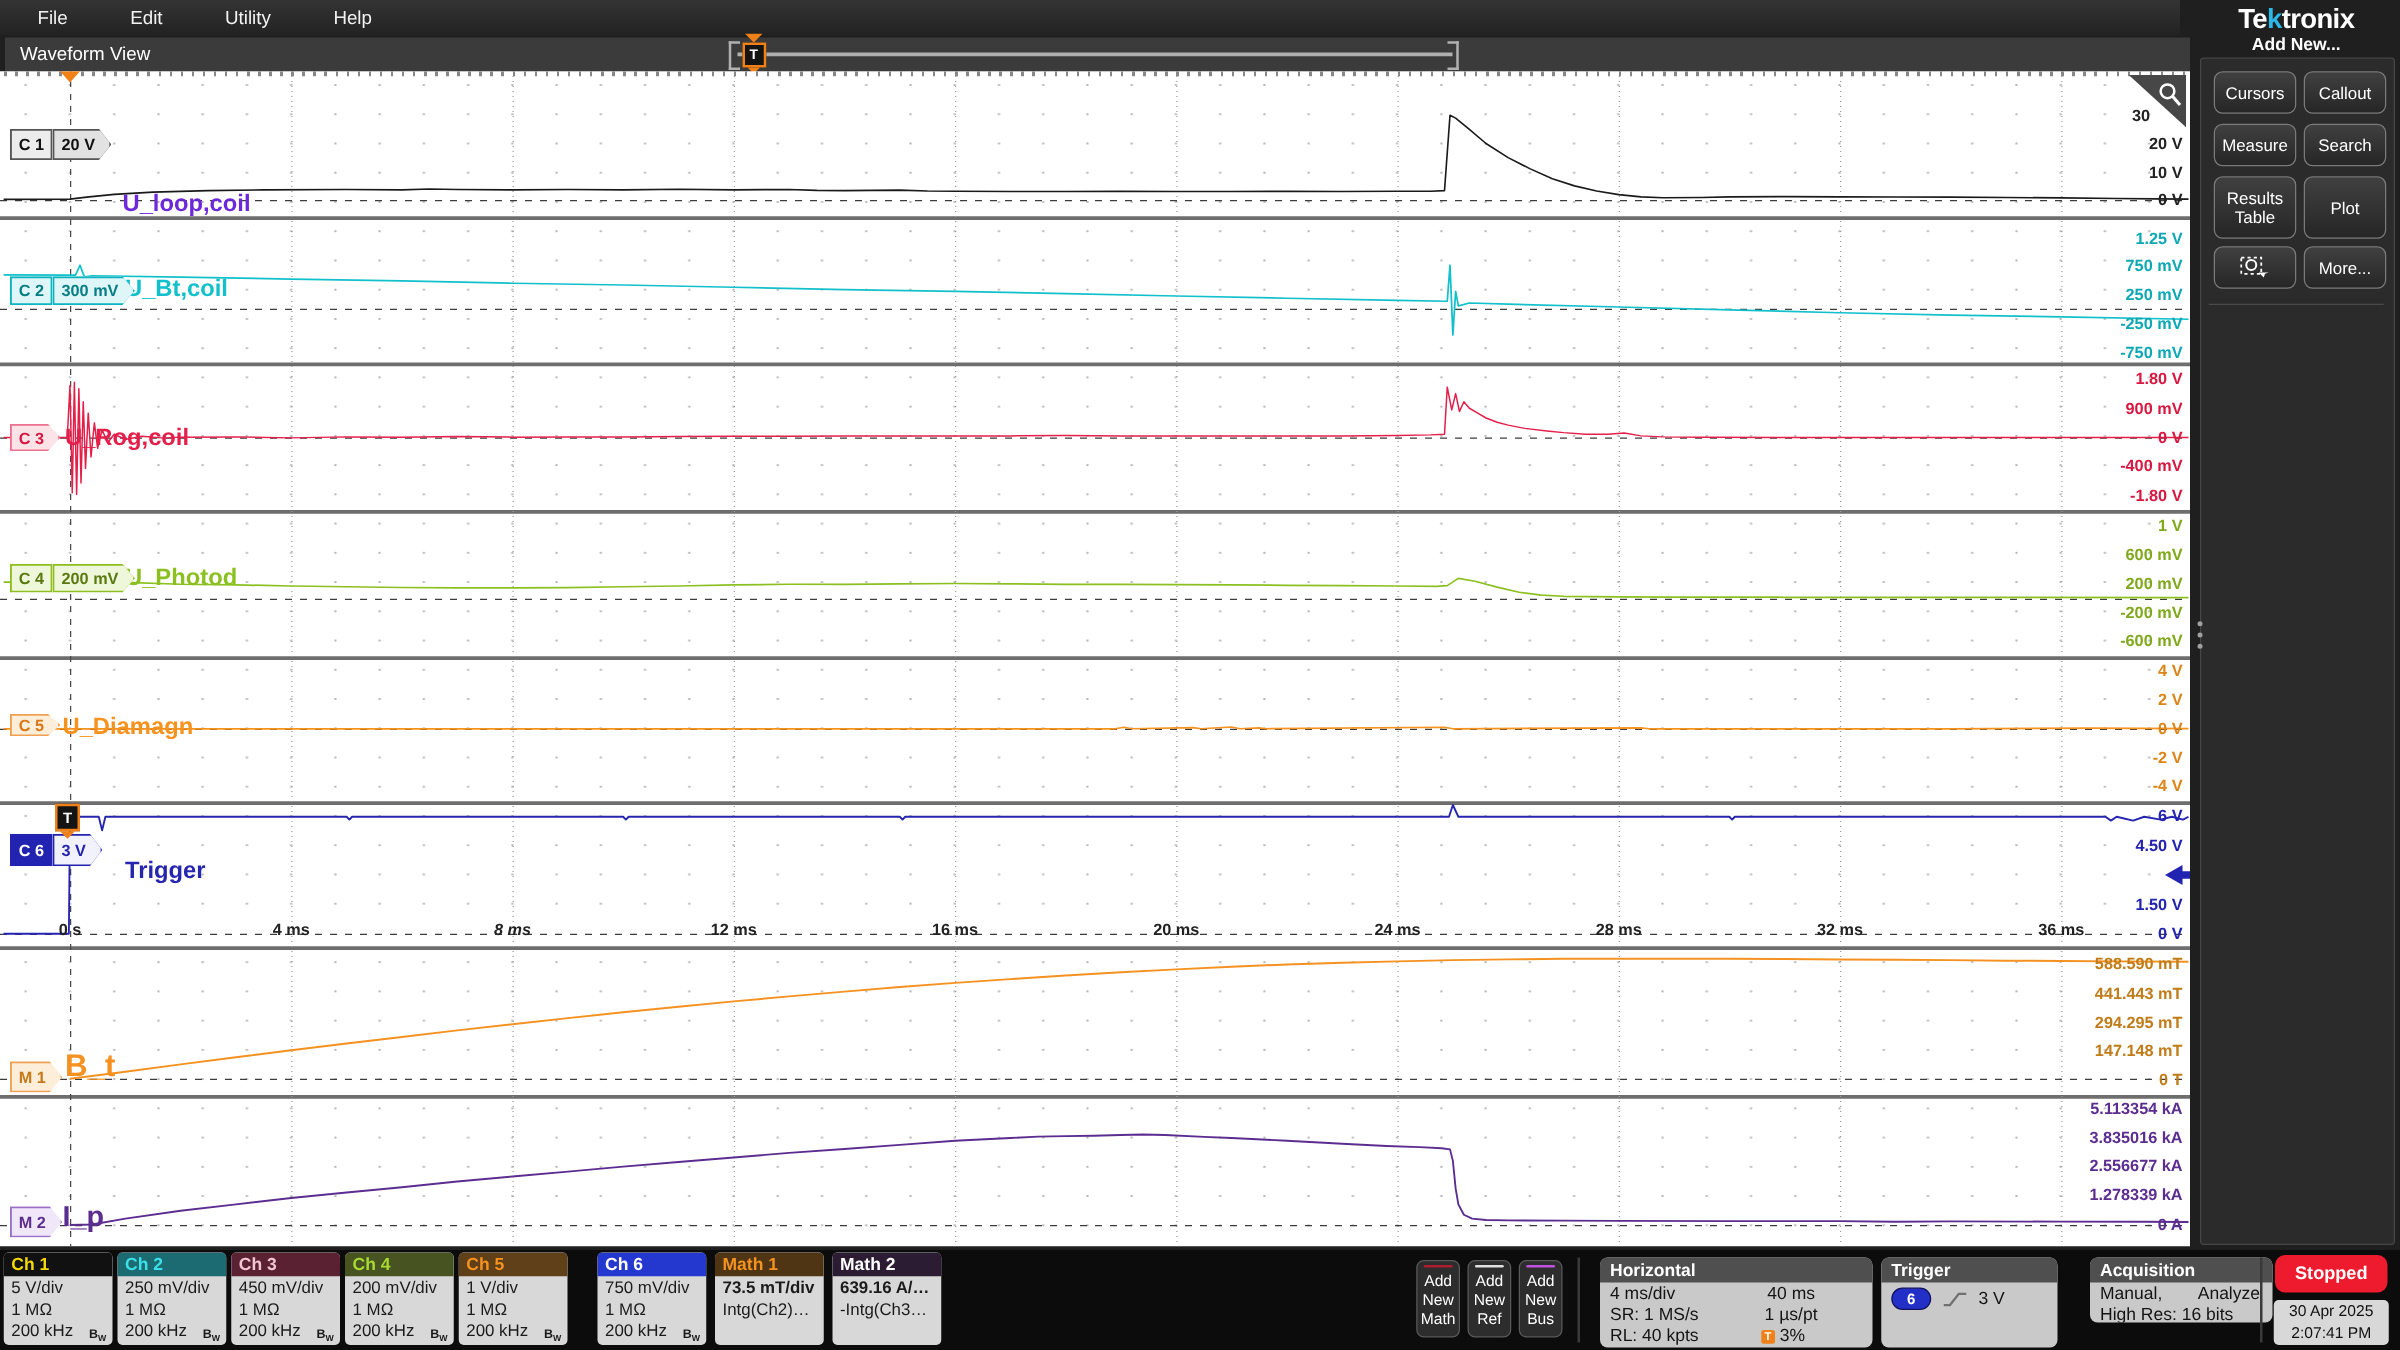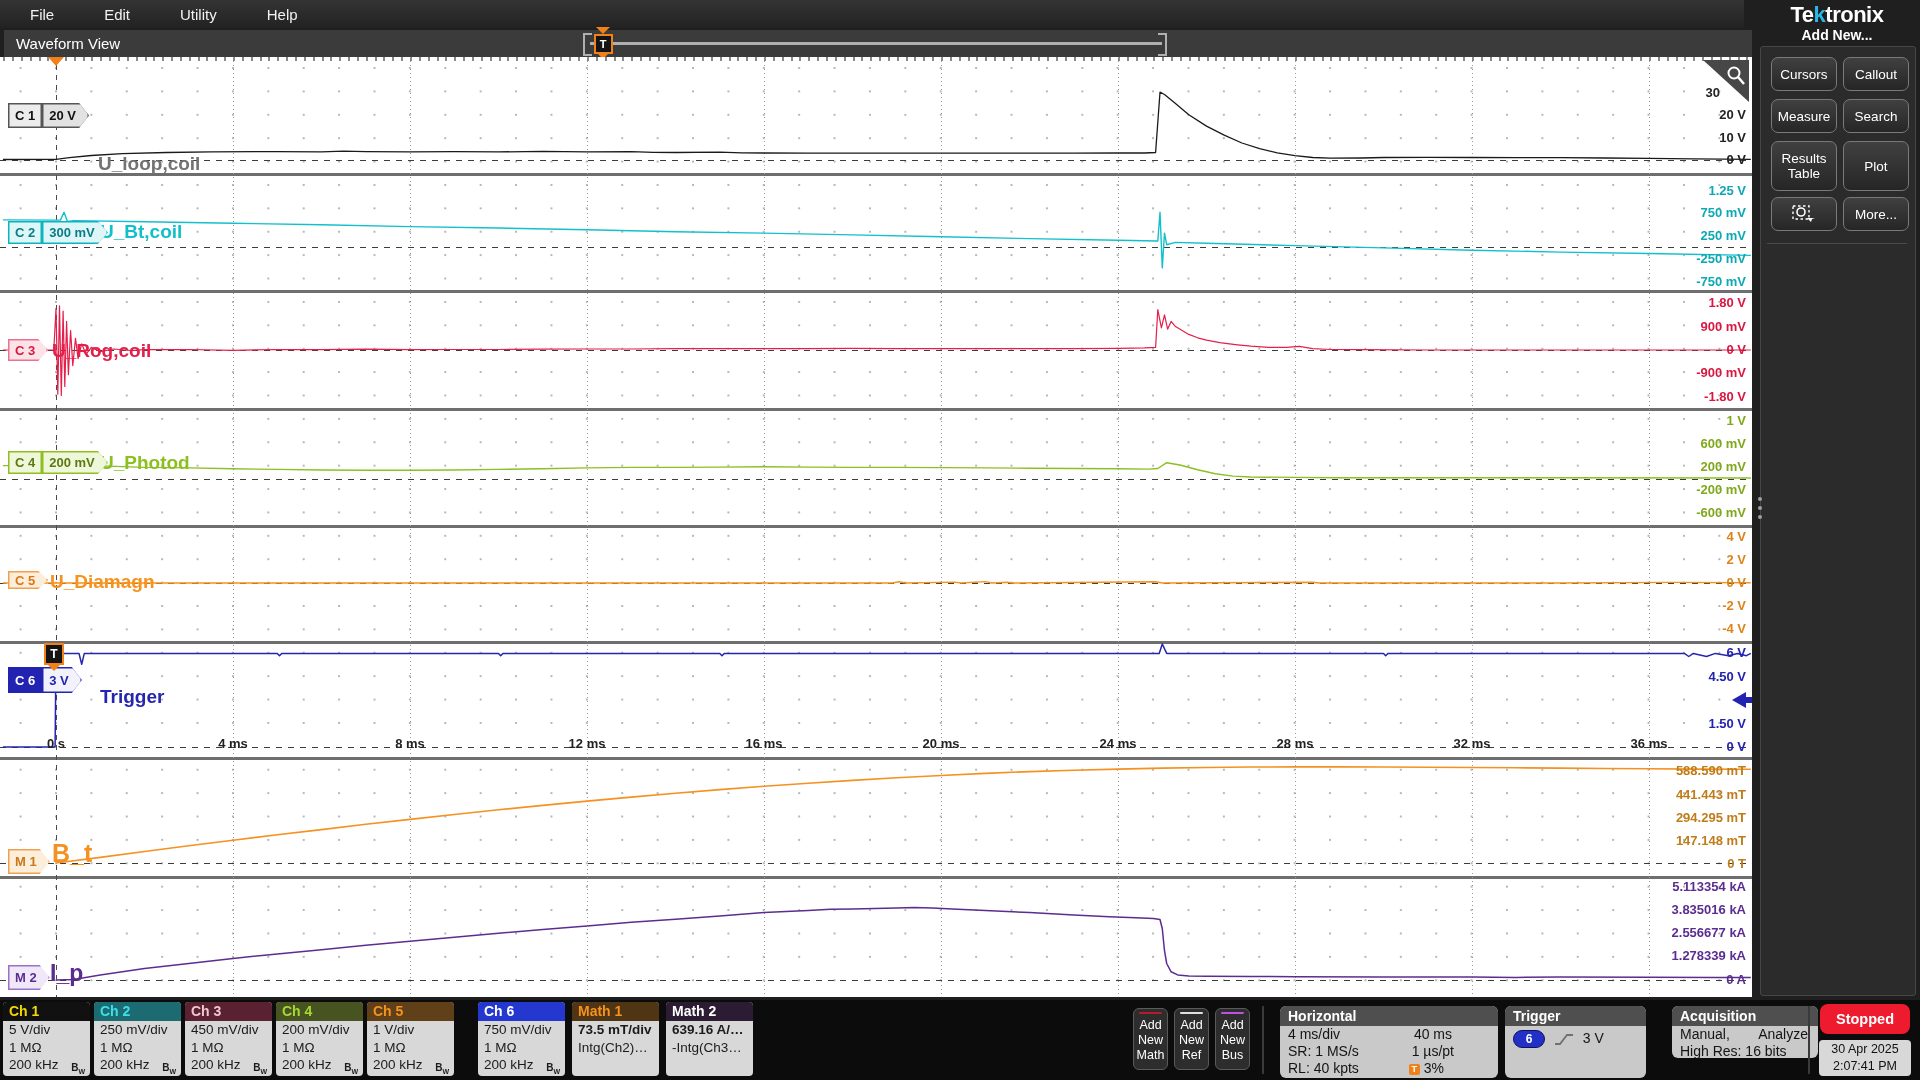--- a/index.html
+++ b/index.html
@@ -155,51 +155,51 @@
         <polyline points="2.9,293.0 53.8,293.0 56.0,251.4 57.8,337.2 59.5,248.8 61.3,338.5 63.1,254.0 64.8,329.4 66.6,264.4 68.4,317.7 70.6,273.5 72.8,308.6 75.5,281.3 78.1,301.6 81.7,286.8 86.1,297.2 91.4,290.4 100.3,294.6 113.5,292.0 131.2,293.5 144.5,292.7 188.8,292.5 233.0,293.3 277.3,292.5 321.5,292.7 365.8,292.2 410.0,292.7 454.3,292.5 498.5,292.5 542.8,292.2 587.0,292.0 631.3,292.0 675.5,291.7 719.8,291.7 764.0,291.7 808.3,291.7 852.5,291.4 896.8,291.7 941.0,291.7 985.3,291.7 1029.5,291.7 1073.8,291.7 1118.0,291.4 1144.5,290.9 1155.6,290.4 1157.8,252.7 1161.4,270.9 1164.5,257.9 1167.6,272.2 1171.1,264.4 1175.5,269.6 1182.2,273.5 1188.8,277.4 1197.7,280.8 1206.5,283.1 1219.8,285.7 1237.5,287.8 1250.8,289.1 1268.5,290.4 1286.2,290.4 1299.4,289.4 1312.7,291.7 1330.4,292.5 1361.4,292.7 1427.8,293.0 1560.5,293.0 1750.8,293.0" fill="none" stroke="#e41f4a" stroke-width="1.2" stroke-linejoin="round"></polyline>
         <polyline points="2.9,408.6 56.0,408.6 100.3,408.9 144.5,410.4 188.8,410.9 233.0,411.8 277.3,412.4 321.5,413.0 365.8,413.3 410.0,413.3 454.3,413.0 498.5,412.4 542.8,411.8 587.0,410.9 631.3,410.4 675.5,410.4 719.8,410.1 764.0,409.8 808.3,410.1 852.5,410.4 896.8,410.4 941.0,410.6 985.3,410.9 1029.5,411.2 1073.8,411.5 1118.0,411.8 1149.0,412.1 1157.8,411.5 1166.7,405.7 1180.0,408.0 1197.7,412.7 1215.3,416.8 1233.0,419.1 1250.8,420.0 1295.0,420.4 1339.3,420.7 1427.8,420.8 1560.5,420.8 1750.8,421.0" fill="none" stroke="#8cc020" stroke-width="1.4" stroke-linejoin="round"></polyline>
         <polyline points="2.9,526.0 892.3,526.0 899.0,524.8 905.6,526.0 954.3,525.1 960.9,526.0 985.3,524.6 991.9,526.0 1007.4,525.3 1011.8,526.0 1155.6,524.8 1162.3,526.0 1312.7,525.3 1319.3,526.0 1560.5,526.0 1671.1,525.4 1750.8,525.8" fill="none" stroke="#f6921e" stroke-width="1.4" stroke-linejoin="round"></polyline>
         <polyline points="2.9,690.0 55.1,690.0 56.0,596.4 79.0,596.4 81.7,607.3 84.3,596.4 277.3,596.4 279.5,598.7 281.7,596.4 498.5,596.4 500.7,598.7 502.9,596.4 719.8,596.4 722.0,598.7 724.2,596.4 1159.2,596.4 1162.3,587.0 1166.7,596.4 1383.5,596.4 1385.7,598.7 1387.9,596.4 1684.4,596.4 1688.8,599.5 1693.3,596.4 1706.5,599.5 1715.4,596.4 1728.6,598.7 1737.5,596.4 1746.4,598.7 1750.8,596.4" fill="none" stroke="#2525b0" stroke-width="1.5" stroke-linejoin="round"></polyline>
         <polyline points="56.0,806.0 100.3,800.4 144.5,794.5 188.8,788.8 233.0,783.2 277.3,777.8 321.5,772.6 365.8,767.3 410.0,762.4 454.3,757.5 498.5,752.8 542.8,748.4 587.0,744.1 631.3,740.1 675.5,736.3 719.8,732.6 764.0,729.3 808.3,726.3 852.5,723.4 896.8,720.8 941.0,718.5 985.3,716.4 1029.5,714.6 1073.8,713.2 1118.0,712.1 1162.3,711.1 1206.5,710.5 1250.8,710.0 1295.0,709.9 1339.3,709.9 1383.5,710.0 1427.8,710.2 1472.0,710.5 1516.3,710.8 1560.5,711.1 1604.8,711.5 1649.0,711.8 1693.3,712.1 1750.8,712.3" fill="none" stroke="#f59120" stroke-width="1.6" stroke-linejoin="round"></polyline>
         <polyline points="56.0,923.0 73.7,922.6 100.3,917.9 144.5,911.6 188.8,906.5 233.0,901.4 277.3,897.0 321.5,892.8 365.8,888.2 410.0,884.2 454.3,880.3 498.5,876.3 542.8,872.6 587.0,869.0 631.3,865.3 675.5,862.2 719.8,858.9 764.0,855.6 808.3,853.4 830.4,852.3 852.5,851.9 874.6,851.6 896.8,851.0 914.4,850.6 932.1,851.0 963.1,852.5 985.3,853.4 1029.5,855.6 1073.8,858.0 1109.2,859.8 1135.7,860.7 1153.4,861.6 1160.0,862.5 1162.3,871.7 1164.5,893.7 1166.7,906.5 1171.1,914.8 1177.7,917.9 1188.8,919.0 1206.5,919.3 1250.8,919.5 1295.0,919.7 1383.5,919.9 1472.0,919.9 1516.3,920.4 1560.5,920.1 1649.0,920.3 1715.4,920.4 1750.8,920.6" fill="none" stroke="#5c2d91" stroke-width="1.5" stroke-linejoin="round"></polyline>
       </svg>
     <div id="labellayer">
         <div class="timelabel" style="left: 56px;">0 s</div>
         <div class="timelabel" style="left: 233px;">4 ms</div>
-        <div class="timelabel" style="left: 410px;">8 ms</div>
+        <div class="timelabel" style="left: 410px; font-style: italic;">8 ms</div>
         <div class="timelabel" style="left: 587px;">12 ms</div>
         <div class="timelabel" style="left: 764px;">16 ms</div>
         <div class="timelabel" style="left: 941px;">20 ms</div>
         <div class="timelabel" style="left: 1118px;">24 ms</div>
         <div class="timelabel" style="left: 1295px;">28 ms</div>
         <div class="timelabel" style="left: 1472px;">32 ms</div>
         <div class="timelabel" style="left: 1649px;">36 ms</div>
         <div class="axlabel" style="top: 28px; right: 32px; color: rgb(34, 34, 34);">30</div>
         <div class="axlabel" style="top: 50px; color: rgb(34, 34, 34);">20 V</div>
         <div class="axlabel" style="top: 73px; color: rgb(34, 34, 34);">10 V</div>
         <div class="axlabel" style="top: 95px; color: rgb(34, 34, 34);">0 V</div>
-        <div class="chname" style="left: 98px; top: 96px; font-size: 19px; color: #737373;">U_loop,coil</div>
+        <div class="chname" style="left: 98px; top: 96px; font-size: 19px; color: #6d28d9;">U_loop,coil</div>
         <div class="chbadge" style="top: 46px; height: 25px; background: rgb(85, 85, 85);">
           <span class="seg" style="background: rgb(236, 236, 236); color: rgb(17, 17, 17); box-shadow: rgb(85, 85, 85) 0px 0px 0px 1.5px inset;">C 1</span>
           <span class="seg tip" style="background: rgb(226, 226, 226); color: rgb(17, 17, 17); box-shadow: rgb(85, 85, 85) 0px 0px 0px 1.5px inset;">20 V</span>
         </div>
         <div class="axlabel" style="top: 126px; color: rgb(12, 168, 180);">1.25 V</div>
         <div class="axlabel" style="top: 148px; color: rgb(12, 168, 180);">750 mV</div>
         <div class="axlabel" style="top: 171px; color: rgb(12, 168, 180);">250 mV</div>
         <div class="axlabel" style="top: 194px; color: rgb(12, 168, 180);">-250 mV</div>
         <div class="axlabel" style="top: 217px; color: rgb(12, 168, 180);">-750 mV</div>
         <div class="chname" style="left: 100px; top: 164px; font-size: 19px; color: rgb(18, 192, 204);">U_Bt,coil</div>
         <div class="chbadge" style="top: 164px; height: 23px; background: rgb(12, 180, 192);">
           <span class="seg" style="background: rgb(222, 246, 247); color: rgb(7, 125, 134); box-shadow: rgb(12, 180, 192) 0px 0px 0px 1.5px inset;">C 2</span>
           <span class="seg tip" style="background: rgb(222, 246, 247); color: rgb(7, 125, 134); box-shadow: rgb(12, 180, 192) 0px 0px 0px 1.5px inset;">300 mV</span>
         </div>
         <div class="axlabel" style="top: 238px; color: rgb(216, 24, 64);">1.80 V</div>
         <div class="axlabel" style="top: 262px; color: rgb(216, 24, 64);">900 mV</div>
         <div class="axlabel" style="top: 285px; color: rgb(216, 24, 64);">0 V</div>
-        <div class="axlabel" style="top: 308px; color: rgb(216, 24, 64);">-900 mV</div>
+        <div class="axlabel" style="top: 308px; color: rgb(216, 24, 64);">-400 mV</div>
         <div class="axlabel" style="top: 332px; color: rgb(216, 24, 64);">-1.80 V</div>
         <div class="chname" style="left: 52px; top: 283px; font-size: 19px; color: rgb(228, 31, 74);">U_Rog,coil</div>
         <div class="chbadge" style="top: 282px; height: 22px; background: rgb(238, 112, 144);">
           <span class="seg tip" style="background: rgb(251, 227, 232); color: rgb(216, 24, 64); box-shadow: rgb(238, 112, 144) 0px 0px 0px 1.5px inset;">C 3</span>
         </div>
         <div class="axlabel" style="top: 356px; color: rgb(127, 168, 26);">1 V</div>
         <div class="axlabel" style="top: 379px; color: rgb(127, 168, 26);">600 mV</div>
         <div class="axlabel" style="top: 402px; color: rgb(127, 168, 26);">200 mV</div>
         <div class="axlabel" style="top: 425px; color: rgb(127, 168, 26);">-200 mV</div>
         <div class="axlabel" style="top: 448px; color: rgb(127, 168, 26);">-600 mV</div>

